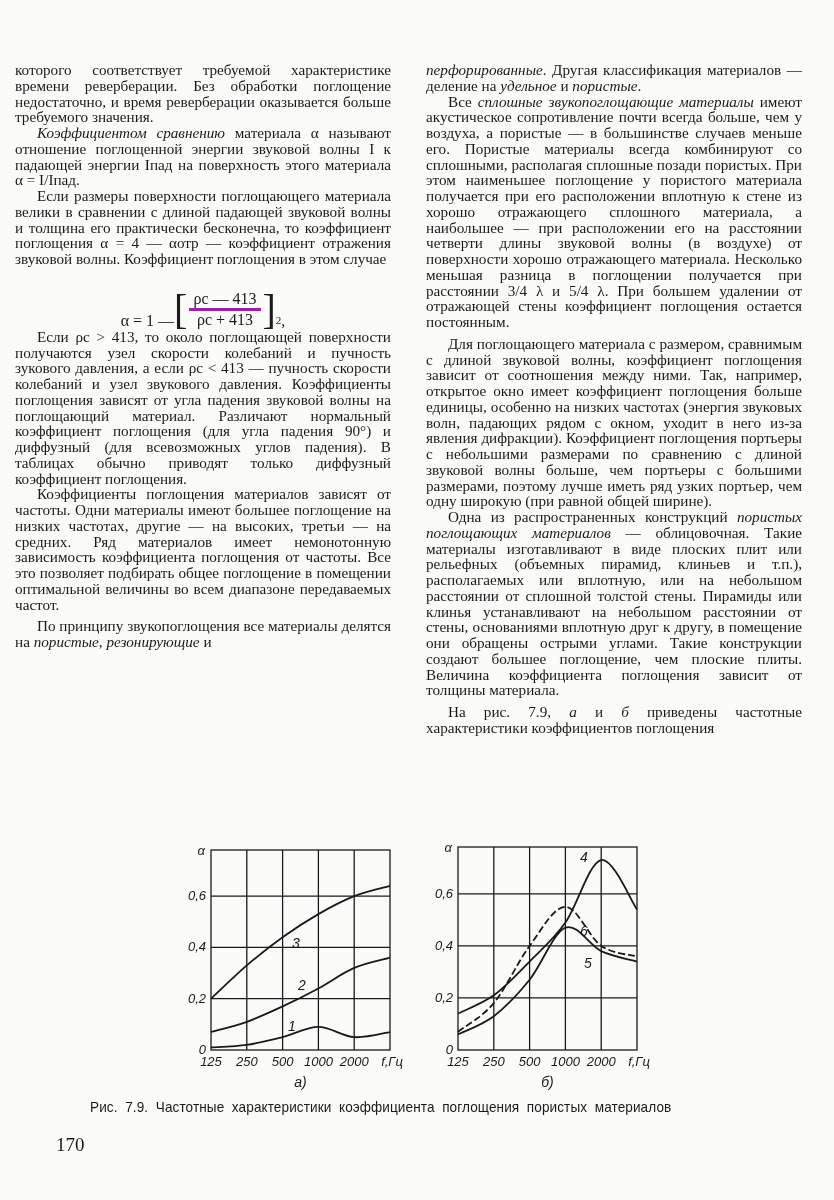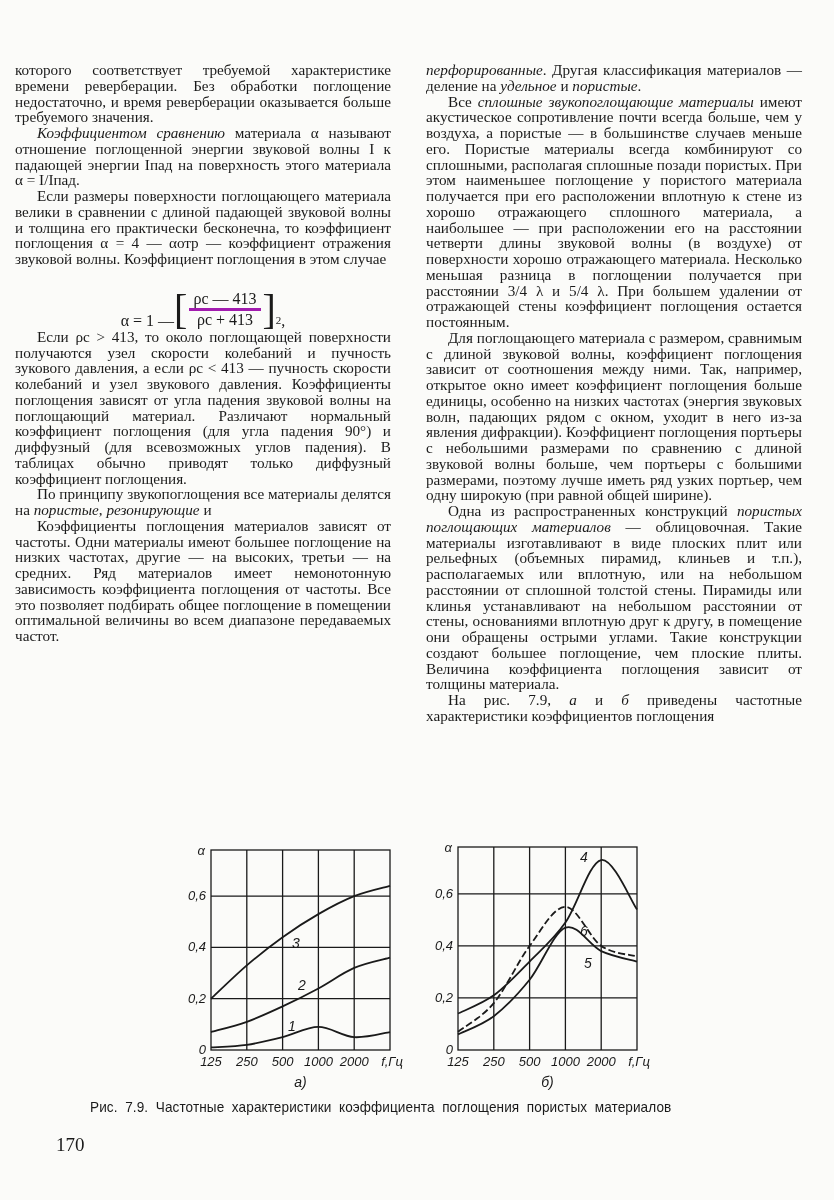--- a/index.html
+++ b/index.html
@@ -10,21 +10,21 @@
   }
   .col {
     position: absolute; top: 62px; width: 376px;
     font-size: 15.2px; line-height: 15.75px; text-align: justify;
     hyphens: manual;
   }
   .col-left { left: 15px; }
   .col-right { left: 426px; }
   .col p { margin: 0; text-indent: 0; }
   .col p.ind { text-indent: 22px; }
-  .col p.gap { }
+  .col p.gap { margin-top: 6px; }
   .col i { font-style: italic; }
   .formula {
     display: flex; justify-content: center; align-items: flex-end;
     height: 62px; font-size: 16px;
   }
   .frac { display: inline-flex; flex-direction: column; align-items: center; margin: 0 2px; }
   .frac span { padding: 0 4px; line-height: 18px; }
   .frac .num { border-bottom: 3px solid #a21caf; }
   .bracket { font-size: 40px; line-height: 40px; font-weight: 300; transform: scaleY(1.05); }
   .sup { font-size: 11px; vertical-align: 16px; }
@@ -57,22 +57,22 @@
     <span class="bracket">[</span>
     <span class="frac">
       <span class="num">ρc — 413</span>
       <span class="den">ρc + 413</span>
     </span>
     <span class="bracket">]</span>
     <span class="sup">2</span>
     <span>,</span>
   </div>
   <p class="ind">Если ρc &gt; 413, то около поглощающей поверхности получаются узел скорости колебаний и пучность зукового давления, а если ρc &lt; 413 — пучность скорости колебаний и узел звукового давления. Коэффициенты поглощения зависят от угла падения звуковой волны на поглощающий материал. Различают нормальный коэффициент поглощения (для угла падения 90°) и диффузный (для всевозможных углов падения). В таблицах обычно приводят только диффузный коэффициент поглощения.</p>
+  <p class="ind">Коэффициенты поглощения материалов зависят от частоты. Одни материалы имеют большее поглощение на низких частотах, другие — на высоких, третьи — на средних. Ряд материалов имеет немонотонную зависимость коэффициента поглощения от частоты. Все это позволяет подбирать общее поглощение в помещении оптимальной величины во всем диапазоне передаваемых частот.</p>
   <p class="ind gap"><span>По принципу звукопоглощения все материалы делятся на </span><i>пористые</i><span>, </span><i>резонирующие</i><span> и</span></p>
-  <p class="ind">Коэффициенты поглощения материалов зависят от частоты. Одни материалы имеют большее поглощение на низких частотах, другие — на высоких, третьи — на средних. Ряд материалов имеет немонотонную зависимость коэффициента поглощения от частоты. Все это позволяет подбирать общее поглощение в помещении оптимальной величины во всем диапазоне передаваемых частот.</p>
 </div>
 
 <div class="col col-right">
   <p><i>перфорированные</i><span>. Другая классификация материалов — деление на </span><i>удельное</i><span> и </span><i>пористые</i><span>.</span></p>
   <p class="ind"><span>Все </span><i>сплошные звукопоглощающие материалы</i><span> имеют акустическое сопротивление почти всегда больше, чем у воздуха, а пористые — в большинстве случаев меньше его. Пористые материалы всегда комбинируют со сплошными, располагая сплошные позади пористых. При этом наименьшее поглощение у пористого материала получается при его расположении вплотную к стене из хорошо отражающего сплошного материала, а наибольшее — при расположении его на расстоянии четверти длины звуковой волны (в воздухе) от поверхности хорошо отражающего материала. Несколько меньшая разница в поглощении получается при расстоянии 3/4 λ и 5/4 λ. При большем удалении от отражающей стены коэффициент поглощения остается постоянным.</span></p>
   <p class="ind gap">Для поглощающего материала с размером, сравнимым с длиной звуковой волны, коэффициент поглощения зависит от соотношения между ними. Так, например, открытое окно имеет коэффициент поглощения больше единицы, особенно на низких частотах (энергия звуковых волн, падающих рядом с окном, уходит в него из-за явления дифракции). Коэффициент поглощения портьеры с небольшими размерами по сравнению с длиной звуковой волны больше, чем портьеры с большими размерами, поэтому лучше иметь ряд узких портьер, чем одну широкую (при равной общей ширине).</p>
   <p class="ind"><span>Одна из распространенных конструкций </span><i>пористых поглощающих материалов</i><span> — облицовочная. Такие материалы изготавливают в виде плоских плит или рельефных (объемных пирамид, клиньев и т.п.), располагаемых или вплотную, или на небольшом расстоянии от сплошной толстой стены. Пирамиды или клинья устанавливают на небольшом расстоянии от стены, основаниями вплотную друг к другу, в помещение они обращены острыми углами. Такие конструкции создают большее поглощение, чем плоские плиты. Величина коэффициента поглощения зависит от толщины материала.</span></p>
   <p class="ind gap"><span>На рис. 7.9, </span><i>а</i><span> и </span><i>б</i><span> приведены частотные характеристики коэффициентов поглощения</span></p>
 </div>
 

